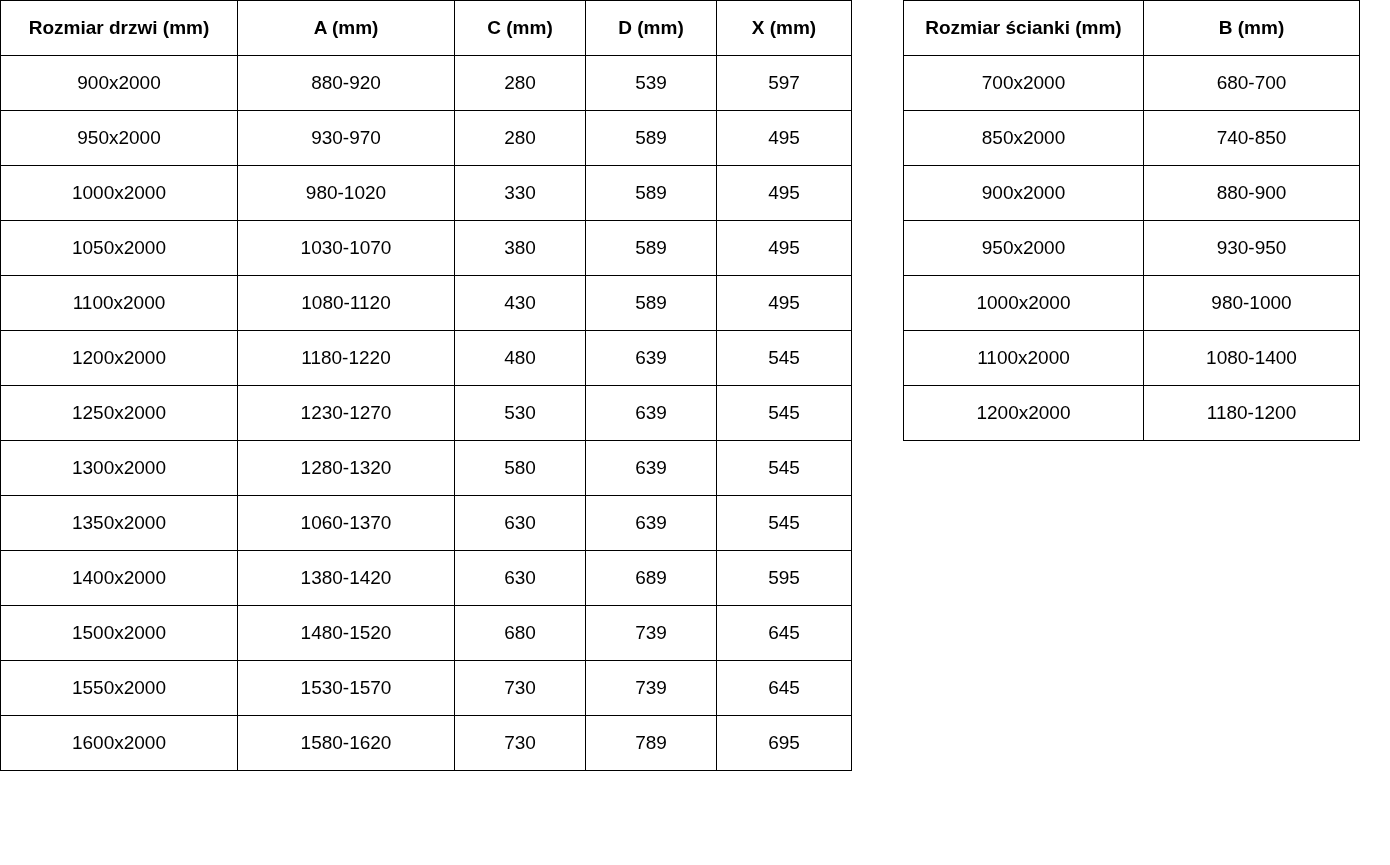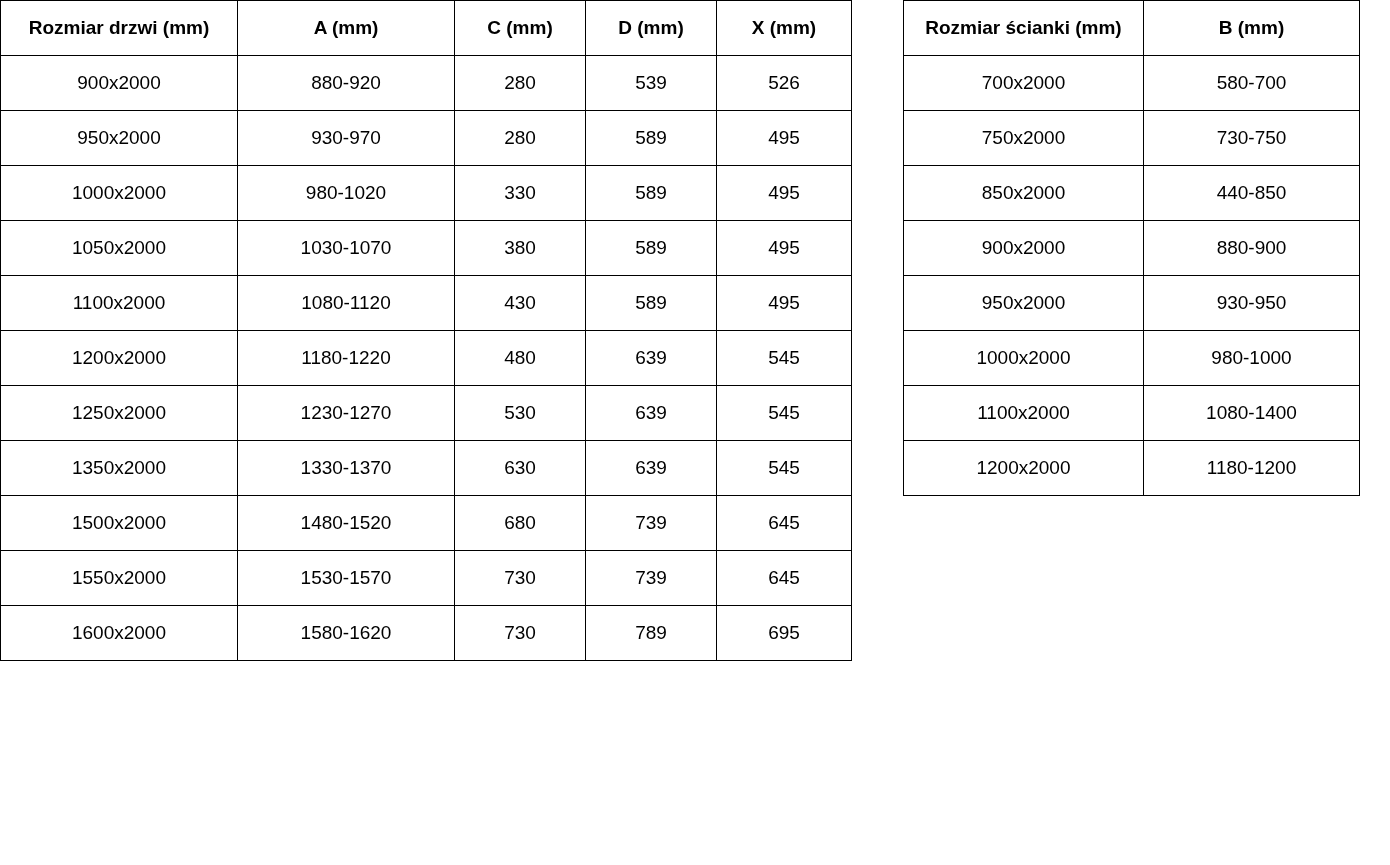--- a/index.html
+++ b/index.html
@@ -83,21 +83,21 @@
         <th>D (mm)</th>
         <th>X (mm)</th>
       </tr>
     </thead>
     <tbody>
         <tr>
           <td>900x2000</td>
           <td>880-920</td>
           <td>280</td>
           <td>539</td>
-          <td>526</td>
+          <td>597</td>
         </tr>
         <tr>
           <td>950x2000</td>
           <td>930-970</td>
           <td>280</td>
           <td>589</td>
           <td>495</td>
         </tr>
         <tr>
           <td>1000x2000</td>
@@ -128,25 +128,39 @@
           <td>545</td>
         </tr>
         <tr>
           <td>1250x2000</td>
           <td>1230-1270</td>
           <td>530</td>
           <td>639</td>
           <td>545</td>
         </tr>
         <tr>
+          <td>1300x2000</td>
+          <td>1280-1320</td>
+          <td>580</td>
+          <td>639</td>
+          <td>545</td>
+        </tr>
+        <tr>
           <td>1350x2000</td>
-          <td>1330-1370</td>
+          <td>1060-1370</td>
           <td>630</td>
           <td>639</td>
           <td>545</td>
+        </tr>
+        <tr>
+          <td>1400x2000</td>
+          <td>1380-1420</td>
+          <td>630</td>
+          <td>689</td>
+          <td>595</td>
         </tr>
         <tr>
           <td>1500x2000</td>
           <td>1480-1520</td>
           <td>680</td>
           <td>739</td>
           <td>645</td>
         </tr>
         <tr>
           <td>1550x2000</td>
@@ -172,29 +186,25 @@
     </colgroup>
     <thead>
       <tr>
         <th>Rozmiar ścianki (mm)</th>
         <th>B (mm)</th>
       </tr>
     </thead>
     <tbody>
         <tr>
           <td>700x2000</td>
-          <td>580-700</td>
-        </tr>
-        <tr>
-          <td>750x2000</td>
-          <td>730-750</td>
+          <td>680-700</td>
         </tr>
         <tr>
           <td>850x2000</td>
-          <td>440-850</td>
+          <td>740-850</td>
         </tr>
         <tr>
           <td>900x2000</td>
           <td>880-900</td>
         </tr>
         <tr>
           <td>950x2000</td>
           <td>930-950</td>
         </tr>
         <tr>

